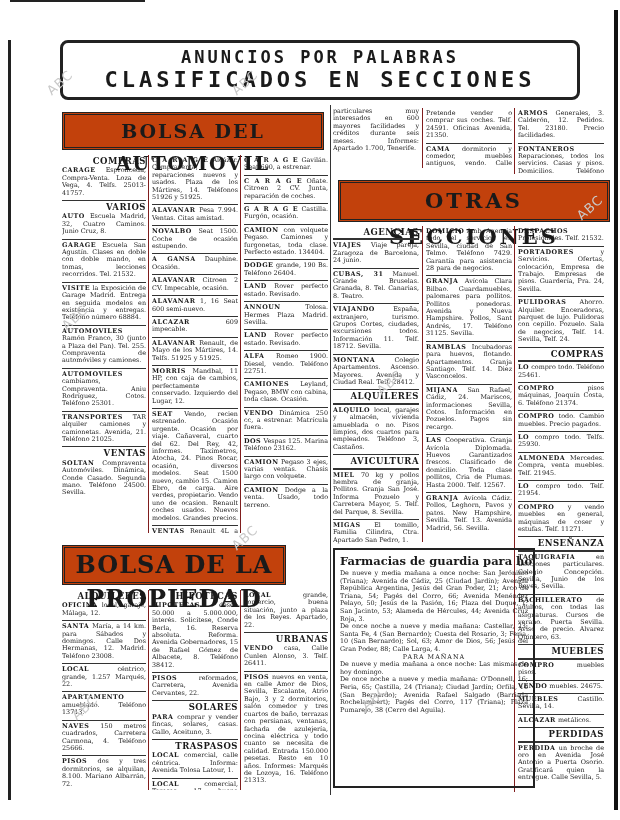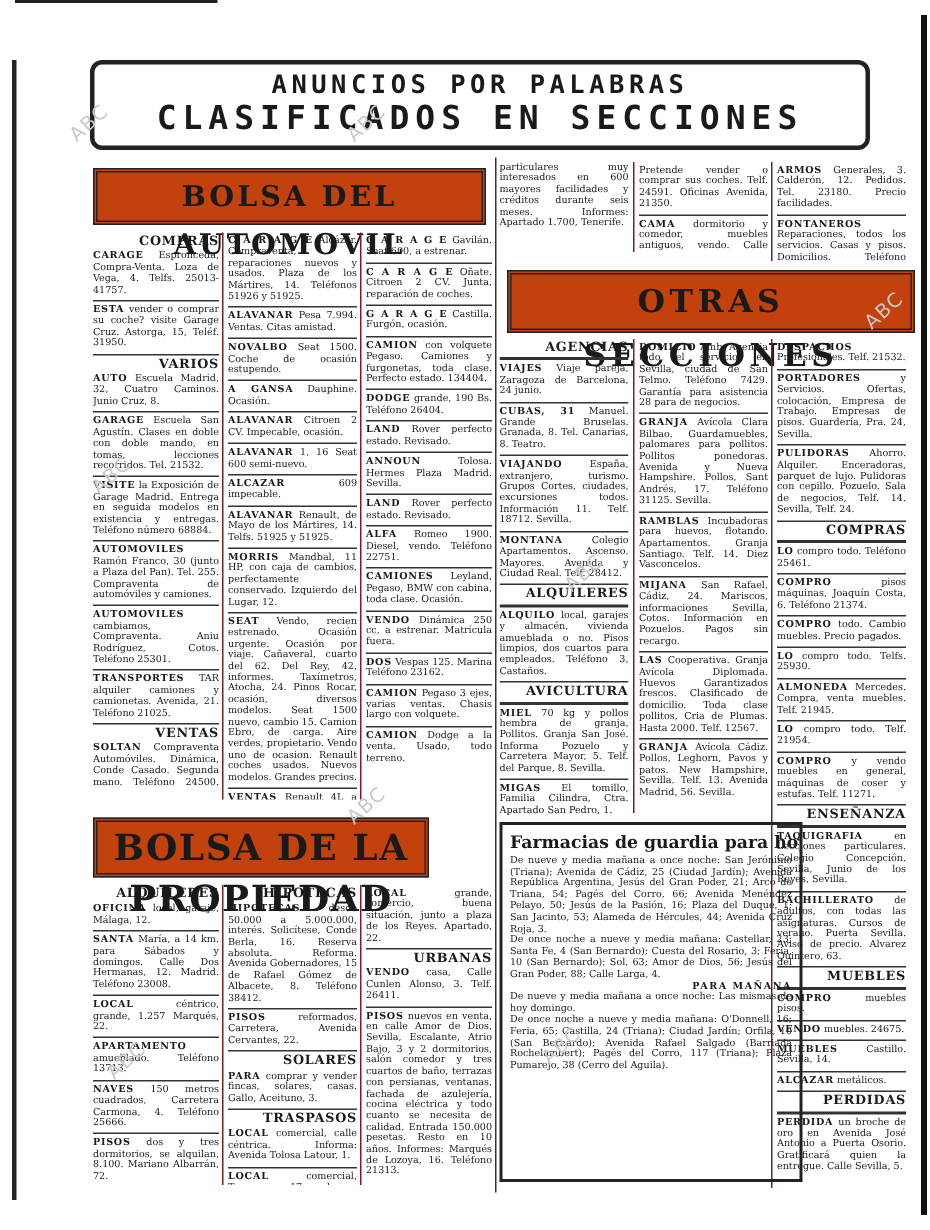--- a/index.html
+++ b/index.html
@@ -15,41 +15,40 @@
 .box-title{position:absolute;border:3px double #222;font-family:"DejaVu Serif",serif;font-weight:bold;text-align:center;background:#c2410c}
 .col{position:absolute;font-size:6.4px;line-height:7.4px;text-align:justify;overflow:hidden}
 .col.rule-l{border-left:1px solid #7f1d1d;padding-left:3px}
 .ad{padding:2px 0 3px 0;border-bottom:1px solid #333}
 .ad:last-child{border-bottom:none}
 .ad b{letter-spacing:.5px}
 .shead{font-weight:bold;font-size:8.5px;text-align:right;padding-top:3px;letter-spacing:.5px}
 .sheadl{font-weight:bold;font-size:8.5px;text-align:right;padding:3px 0 2px;border-bottom:2px solid #333;letter-spacing:.5px}
 .farm{position:absolute;left:333px;top:548px;width:202px;height:240px;border:2px solid #222;padding:4px 5px;font-size:6.4px;line-height:7.6px;text-align:justify;overflow:hidden}
 .farm .ft{font-size:11.5px;font-weight:bold;text-align:center;line-height:14px;margin-bottom:2px;white-space:nowrap}
-.farm .sub{text-align:right;font-weight:bold;letter-spacing:1px}
+.farm .sub{text-align:center;font-weight:normal;letter-spacing:1px}
 .vline{position:absolute;width:1px;background:#333}
 </style>
 </head>
 <body>
 
 <div class="topline"></div>
 <div class="leftbar"></div>
 <div class="rightbar"></div>
 
 <div class="banner">
   <div class="l1">ANUNCIOS POR PALABRAS</div>
   <div class="l2">CLASIFICADOS EN SECCIONES</div>
 </div>
 
 <div class="box-title" style="left:62px;top:112px;width:262px;height:38px;font-size:19px;line-height:32px;letter-spacing:2px">BOLSA DEL AUTOMOVIL</div>
 
 <div class="col" style="left:62px;top:155px;width:84px;height:370px">
   <div class="shead">COMPRAS</div>
   <div class="ad"><b>CARAGE</b> <span>Espronceda, Compra-Venta. Loza de Vega, 4. Telfs. 25013-41757.</span></div>
-  <div class="ad"><b>ESTA</b> <span>vender o comprar su coche? visite Garage Cruz. Astorga, 15, Teléf. 31950.</span></div>
   <div class="shead">VARIOS</div>
   <div class="ad"><b>AUTO</b> <span>Escuela Madrid, 32, Cuatro Caminos. Junio Cruz, 8.</span></div>
   <div class="ad"><b>GARAGE</b> <span>Escuela San Agustín. Clases en doble con doble mando, en tomas, lecciones recorridos. Tel. 21532.</span></div>
   <div class="ad"><b>VISITE</b> <span>la Exposición de Garage Madrid. Entrega en seguida modelos en existencia y entregas. Teléfono número 68884.</span></div>
   <div class="ad"><b>AUTOMOVILES</b> <span>Ramón Franco, 30 (junto a Plaza del Pan). Tel. 255. Compraventa de automóviles y camiones.</span></div>
   <div class="ad"><b>AUTOMOVILES</b> <span>cambiamos, Compraventa. Aniu Rodríguez, Cotos. Teléfono 25301.</span></div>
   <div class="ad"><b>TRANSPORTES</b> <span>TAR alquiler camiones y camionetas. Avenida, 21. Teléfono 21025.</span></div>
   <div class="shead">VENTAS</div>
   <div class="ad"><b>SOLTAN</b> <span>Compraventa Automóviles. Dinámica, Conde Casado. Segunda mano. Teléfono 24500. Sevilla.</span></div>
 

